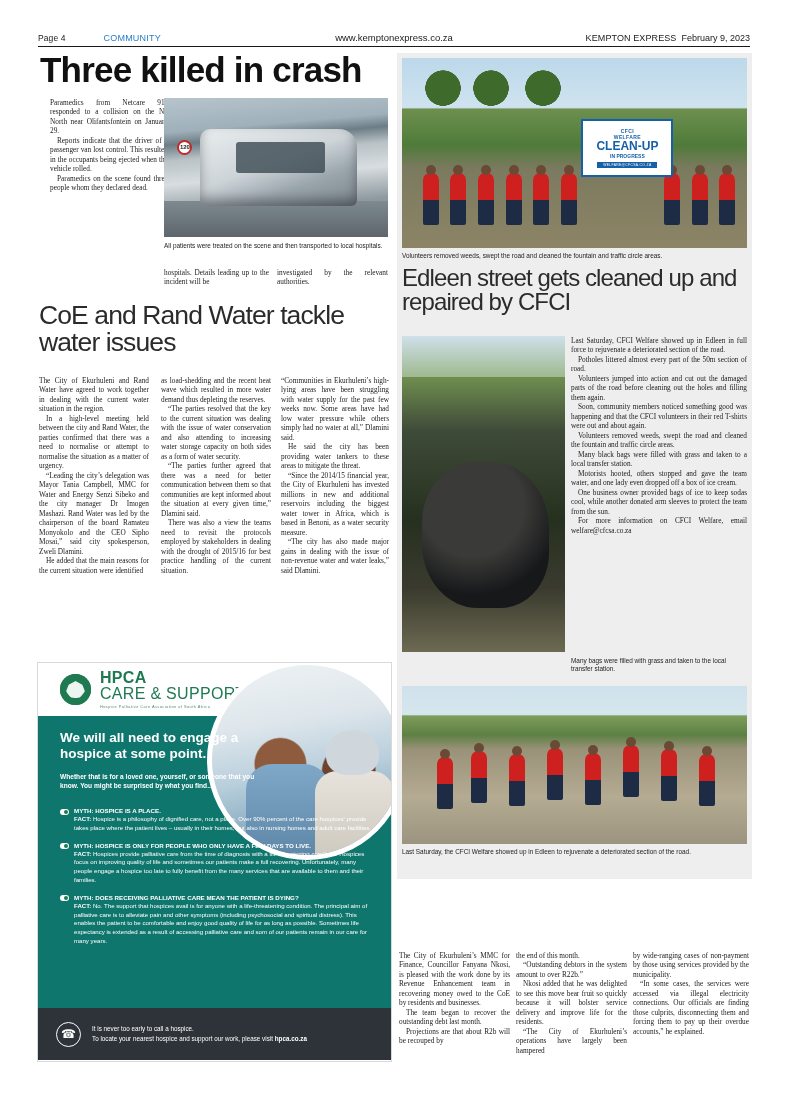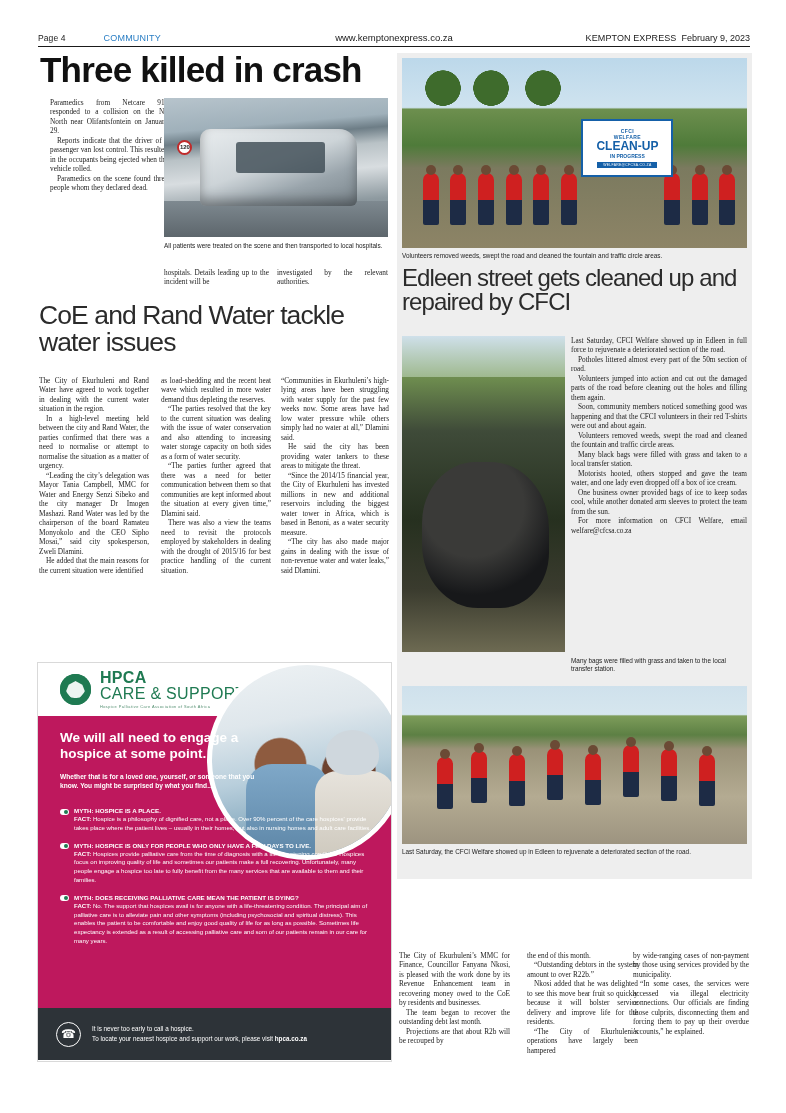--- a/index.html
+++ b/index.html
@@ -144,21 +144,21 @@
     content: ""; position: absolute; left: 6px; top: 7px;
     width: 19px; height: 17px; border-radius: 50% 50% 45% 45%;
     background: #ffffff; opacity: .92;
     clip-path: polygon(50% 0%, 86% 22%, 100% 62%, 72% 100%, 26% 100%, 0% 62%, 14% 22%);
   }
   .hpca-words { margin-left: 9px; }
   .hpca-w1 { font-size: 16px; font-weight: bold; color: #1f7a52; letter-spacing: .3px; line-height: 1; }
   .hpca-w2 { font-size: 16px; font-weight: 400; color: #1f7a52; letter-spacing: .3px; line-height: 1.05; }
   .hpca-w3 { font-size: 3.9px; color: #4f8c6d; letter-spacing: .45px; margin-top: 1px; }
   #hpca-green {
-    position: relative; background: #be185d; padding: 14px 4px 10px 22px; min-height: 292px;
+    position: relative; background: #0f766e; padding: 14px 4px 10px 22px; min-height: 292px;
   }
   #hpca-photo {
     position: absolute; right: -16px; top: -56px; width: 200px; height: 200px;
     border-radius: 50%;
     background:
       radial-gradient(circle at 36% 52%, #8e5b3f 0 16%, transparent 17%),
       radial-gradient(circle at 72% 56%, #6d4330 0 15%, transparent 16%),
       linear-gradient(170deg,#eef2f4 0%, #dfe7ec 30%, #b9cfdc 55%, #8fb0c4 75%, #6f93ab 100%);
     border: 5px solid #ffffff;
     overflow: hidden;
@@ -284,21 +284,21 @@
   }
   #cfci-cap3 {
     position: absolute; left: 402px; top: 848px; width: 345px;
   }
 
   
   #debt-head {
     position: absolute; left: 398px; top: 886px; width: 355px; font-size: 25px;
   }
   #debt-col1 { position: absolute; left: 399px; top: 951px; width: 111px; }
-  #debt-col2 { position: absolute; left: 516px; top: 951px; width: 111px; margin-left: 11px; }
+  #debt-col2 { position: absolute; left: 516px; top: 951px; width: 111px; }
   #debt-col3 { position: absolute; left: 633px; top: 951px; width: 116px; }
 </style>
 </head>
 <body>
 
 <div class="page">
 
   <div class="masthead">
     <span class="mh-page">Page 4</span>
     <span class="mh-section">COMMUNITY</span>

